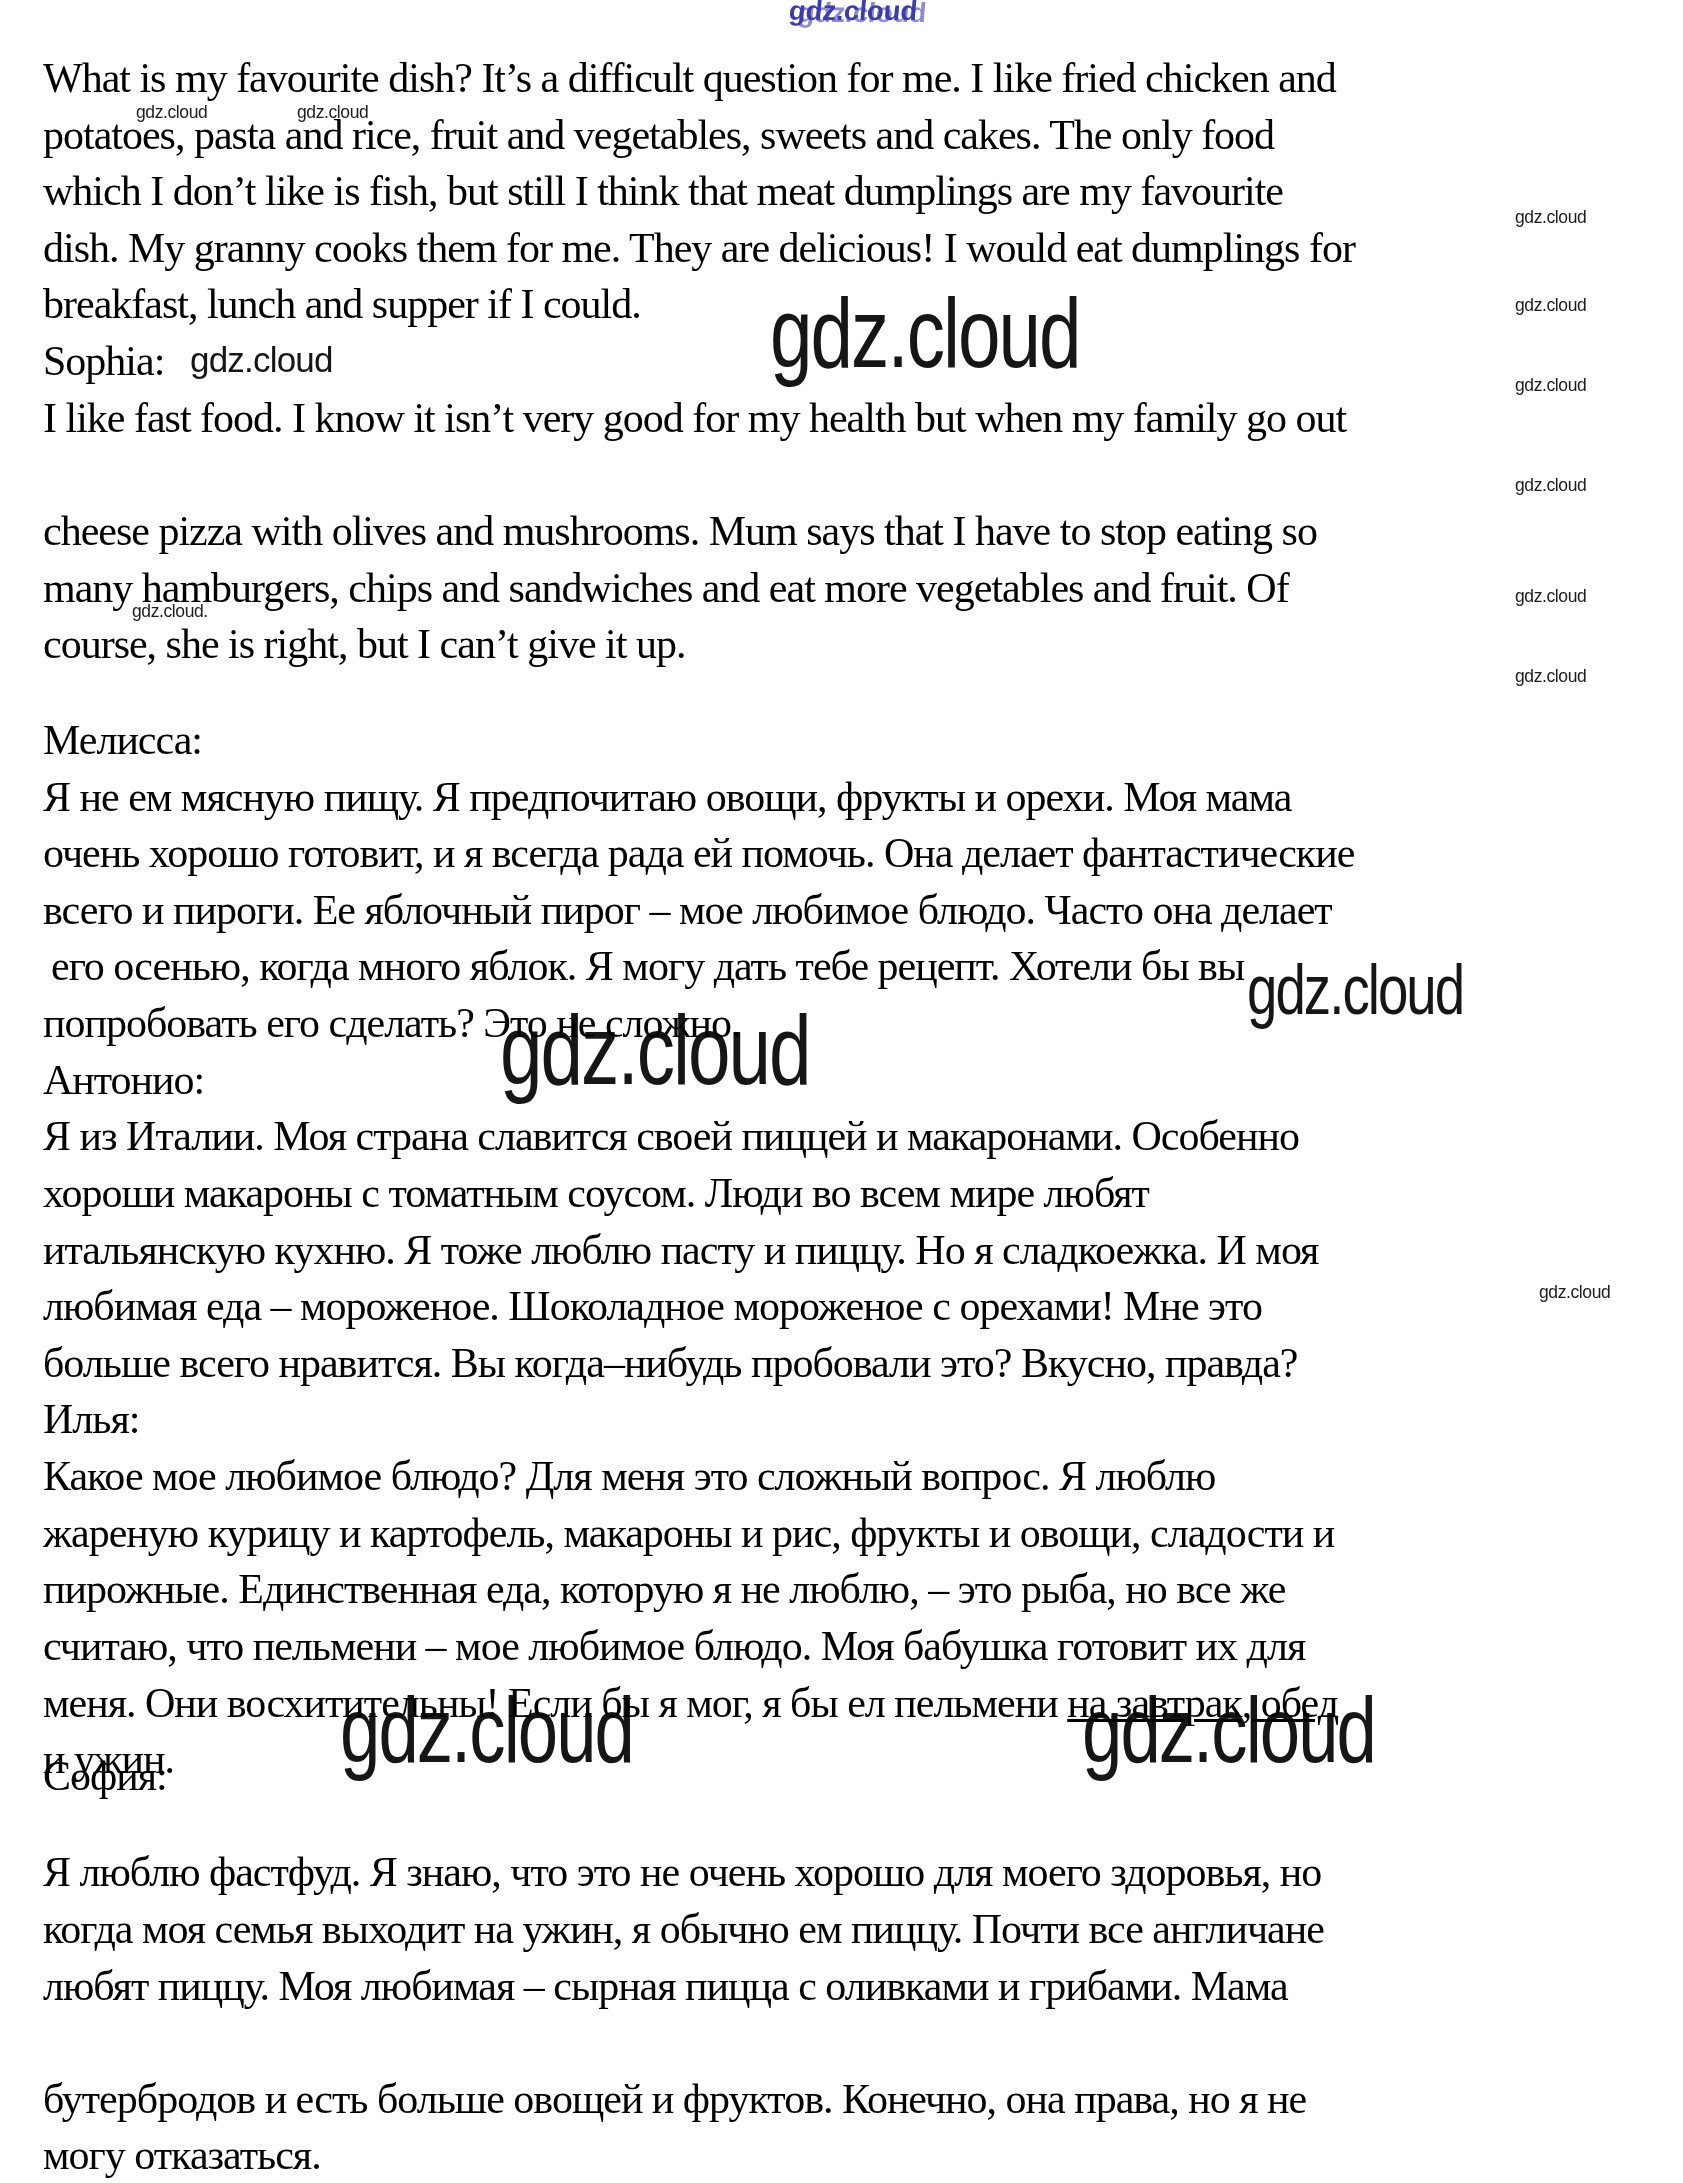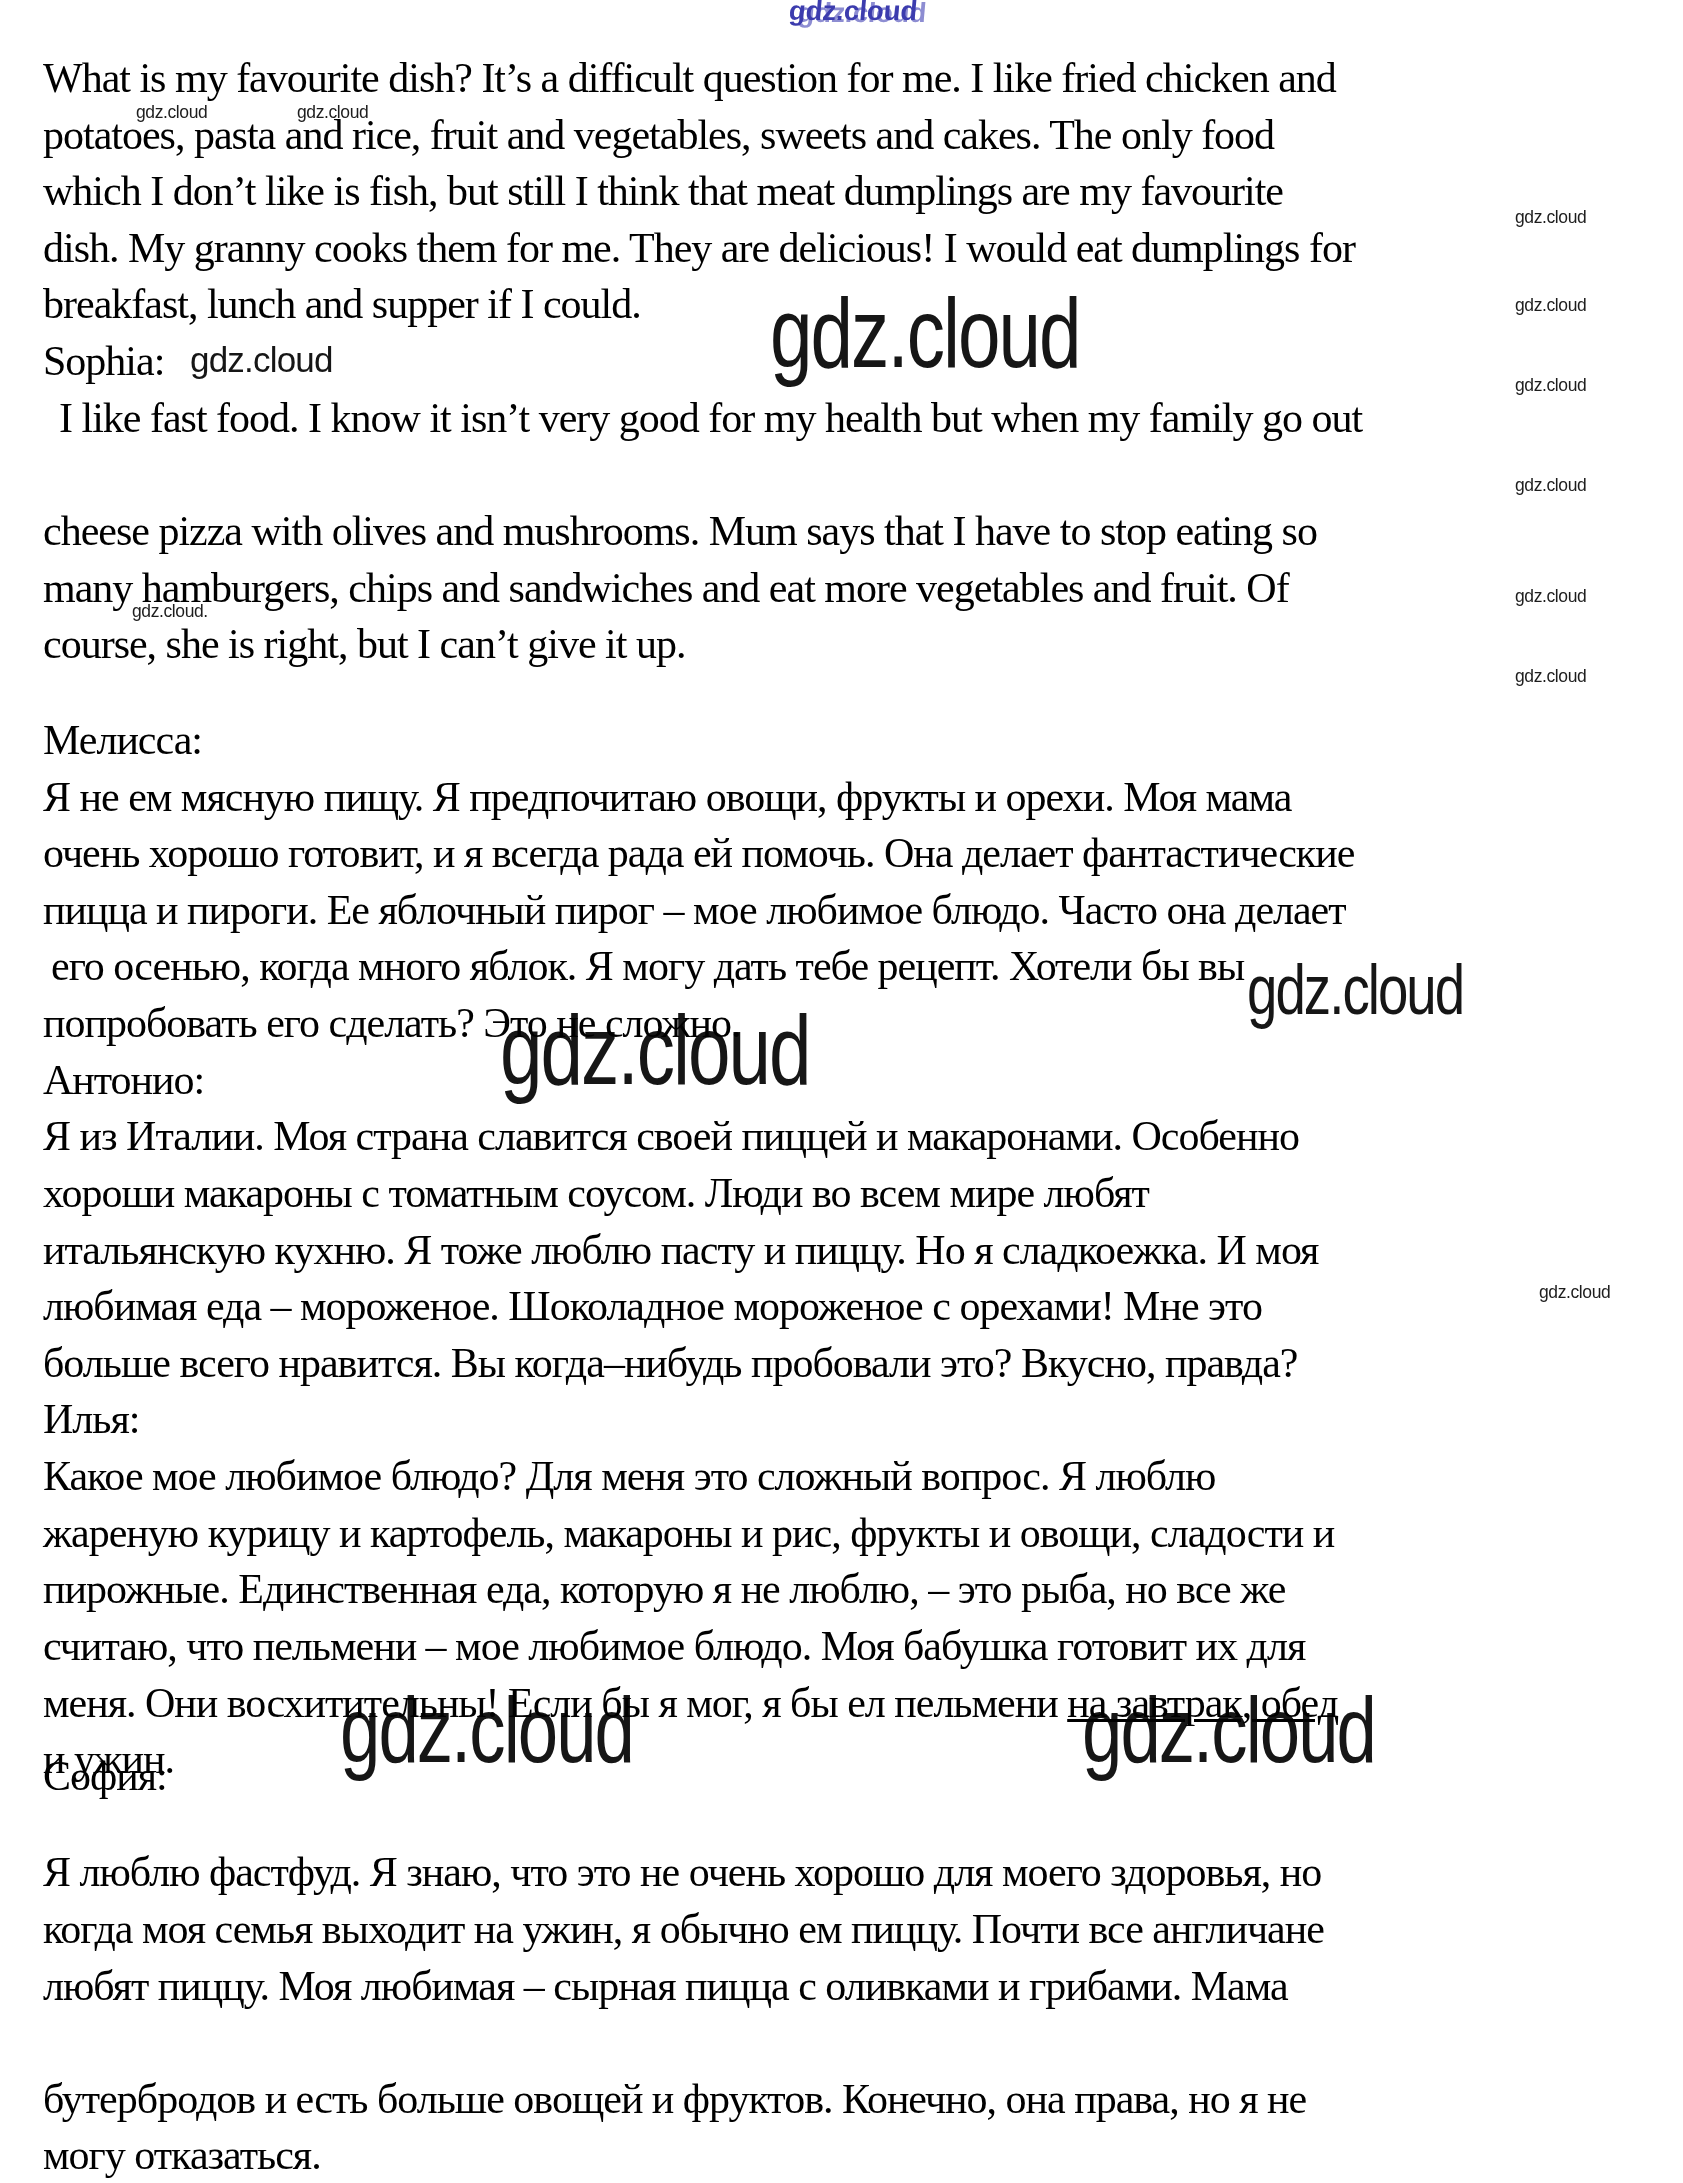--- a/index.html
+++ b/index.html
@@ -86,28 +86,28 @@
     <div class="wm wm-small" style="left: 1515px; top: 586px;">gdz.cloud</div>
     <div class="wm wm-small" style="left: 1515px; top: 666px;">gdz.cloud</div>
     <div class="wm wm-small" style="left: 132px; top: 601px;">gdz.cloud.</div>
     <div class="wm wm-small" style="left: 1539px; top: 1282px;">gdz.cloud</div>
     <div class="line" style="top: 50px;"><span>What is my favourite dish? It’s a difficult question for me. I like fried chicken and</span></div>
     <div class="line" style="top: 107px;"><span>potatoes, pasta and rice, fruit and vegetables, sweets and cakes. The only food</span></div>
     <div class="line" style="top: 163px;"><span>which I don’t like is fish, but still I think that meat dumplings are my favourite</span></div>
     <div class="line" style="top: 220px;"><span>dish. My granny cooks them for me. They are delicious! I would eat dumplings for</span></div>
     <div class="line" style="top: 276px;"><span>breakfast, lunch and supper if I could.</span></div>
     <div class="line" style="top: 333px;">Sophia:</div>
-    <div class="line" style="top: 390px; margin-left: 16px;"><span>I like fast food. I know it isn’t very good for my health but when my family go out</span></div>
+    <div class="line" style="top: 390px;"><span>I like fast food. I know it isn’t very good for my health but when my family go out</span></div>
     <div class="line" style="top: 503px;"><span>cheese pizza with olives and mushrooms. Mum says that I have to stop eating so</span></div>
     <div class="line" style="top: 560px;"><span>many hamburgers, chips and sandwiches and eat more vegetables and fruit. Of</span></div>
     <div class="line" style="top: 616px;"><span>course, she is right, but I can’t give it up.</span></div>
     <div class="line" style="top: 712px;">Мелисса:</div>
     <div class="line" style="top: 769px;"><span>Я не ем мясную пищу. Я предпочитаю овощи, фрукты и орехи. Моя мама</span></div>
     <div class="line" style="top: 825px;"><span>очень хорошо готовит, и я всегда рада ей помочь. Она делает фантастические</span></div>
-    <div class="line" style="top: 882px;"><span>пицца и пироги. Ее яблочный пирог – мое любимое блюдо. Часто она делает</span></div>
+    <div class="line" style="top: 882px;"><span>всего и пироги. Ее яблочный пирог – мое любимое блюдо. Часто она делает</span></div>
     <div class="line" style="top: 938px; margin-left: 8px;"><span>его осенью, когда много яблок. Я могу дать тебе рецепт. Хотели бы вы</span></div>
     <div class="line" style="top: 995px;"><span>попробовать его сделать? Это не сложно.</span></div>
     <div class="line" style="top: 1052px;">Антонио:</div>
     <div class="line" style="top: 1108px;"><span>Я из Италии. Моя страна славится своей пиццей и макаронами. Особенно</span></div>
     <div class="line" style="top: 1165px;"><span>хороши макароны с томатным соусом. Люди во всем мире любят</span></div>
     <div class="line" style="top: 1222px;"><span>итальянскую кухню. Я тоже люблю пасту и пиццу. Но я сладкоежка. И моя</span></div>
     <div class="line" style="top: 1278px;"><span>любимая еда – мороженое. Шоколадное мороженое с орехами! Мне это</span></div>
     <div class="line" style="top: 1335px;"><span>больше всего нравится. Вы когда–нибудь пробовали это? Вкусно, правда?</span></div>
     <div class="line" style="top: 1391px;">Илья:</div>
     <div class="line" style="top: 1448px;"><span>Какое мое любимое блюдо? Для меня это сложный вопрос. Я люблю</span></div>

